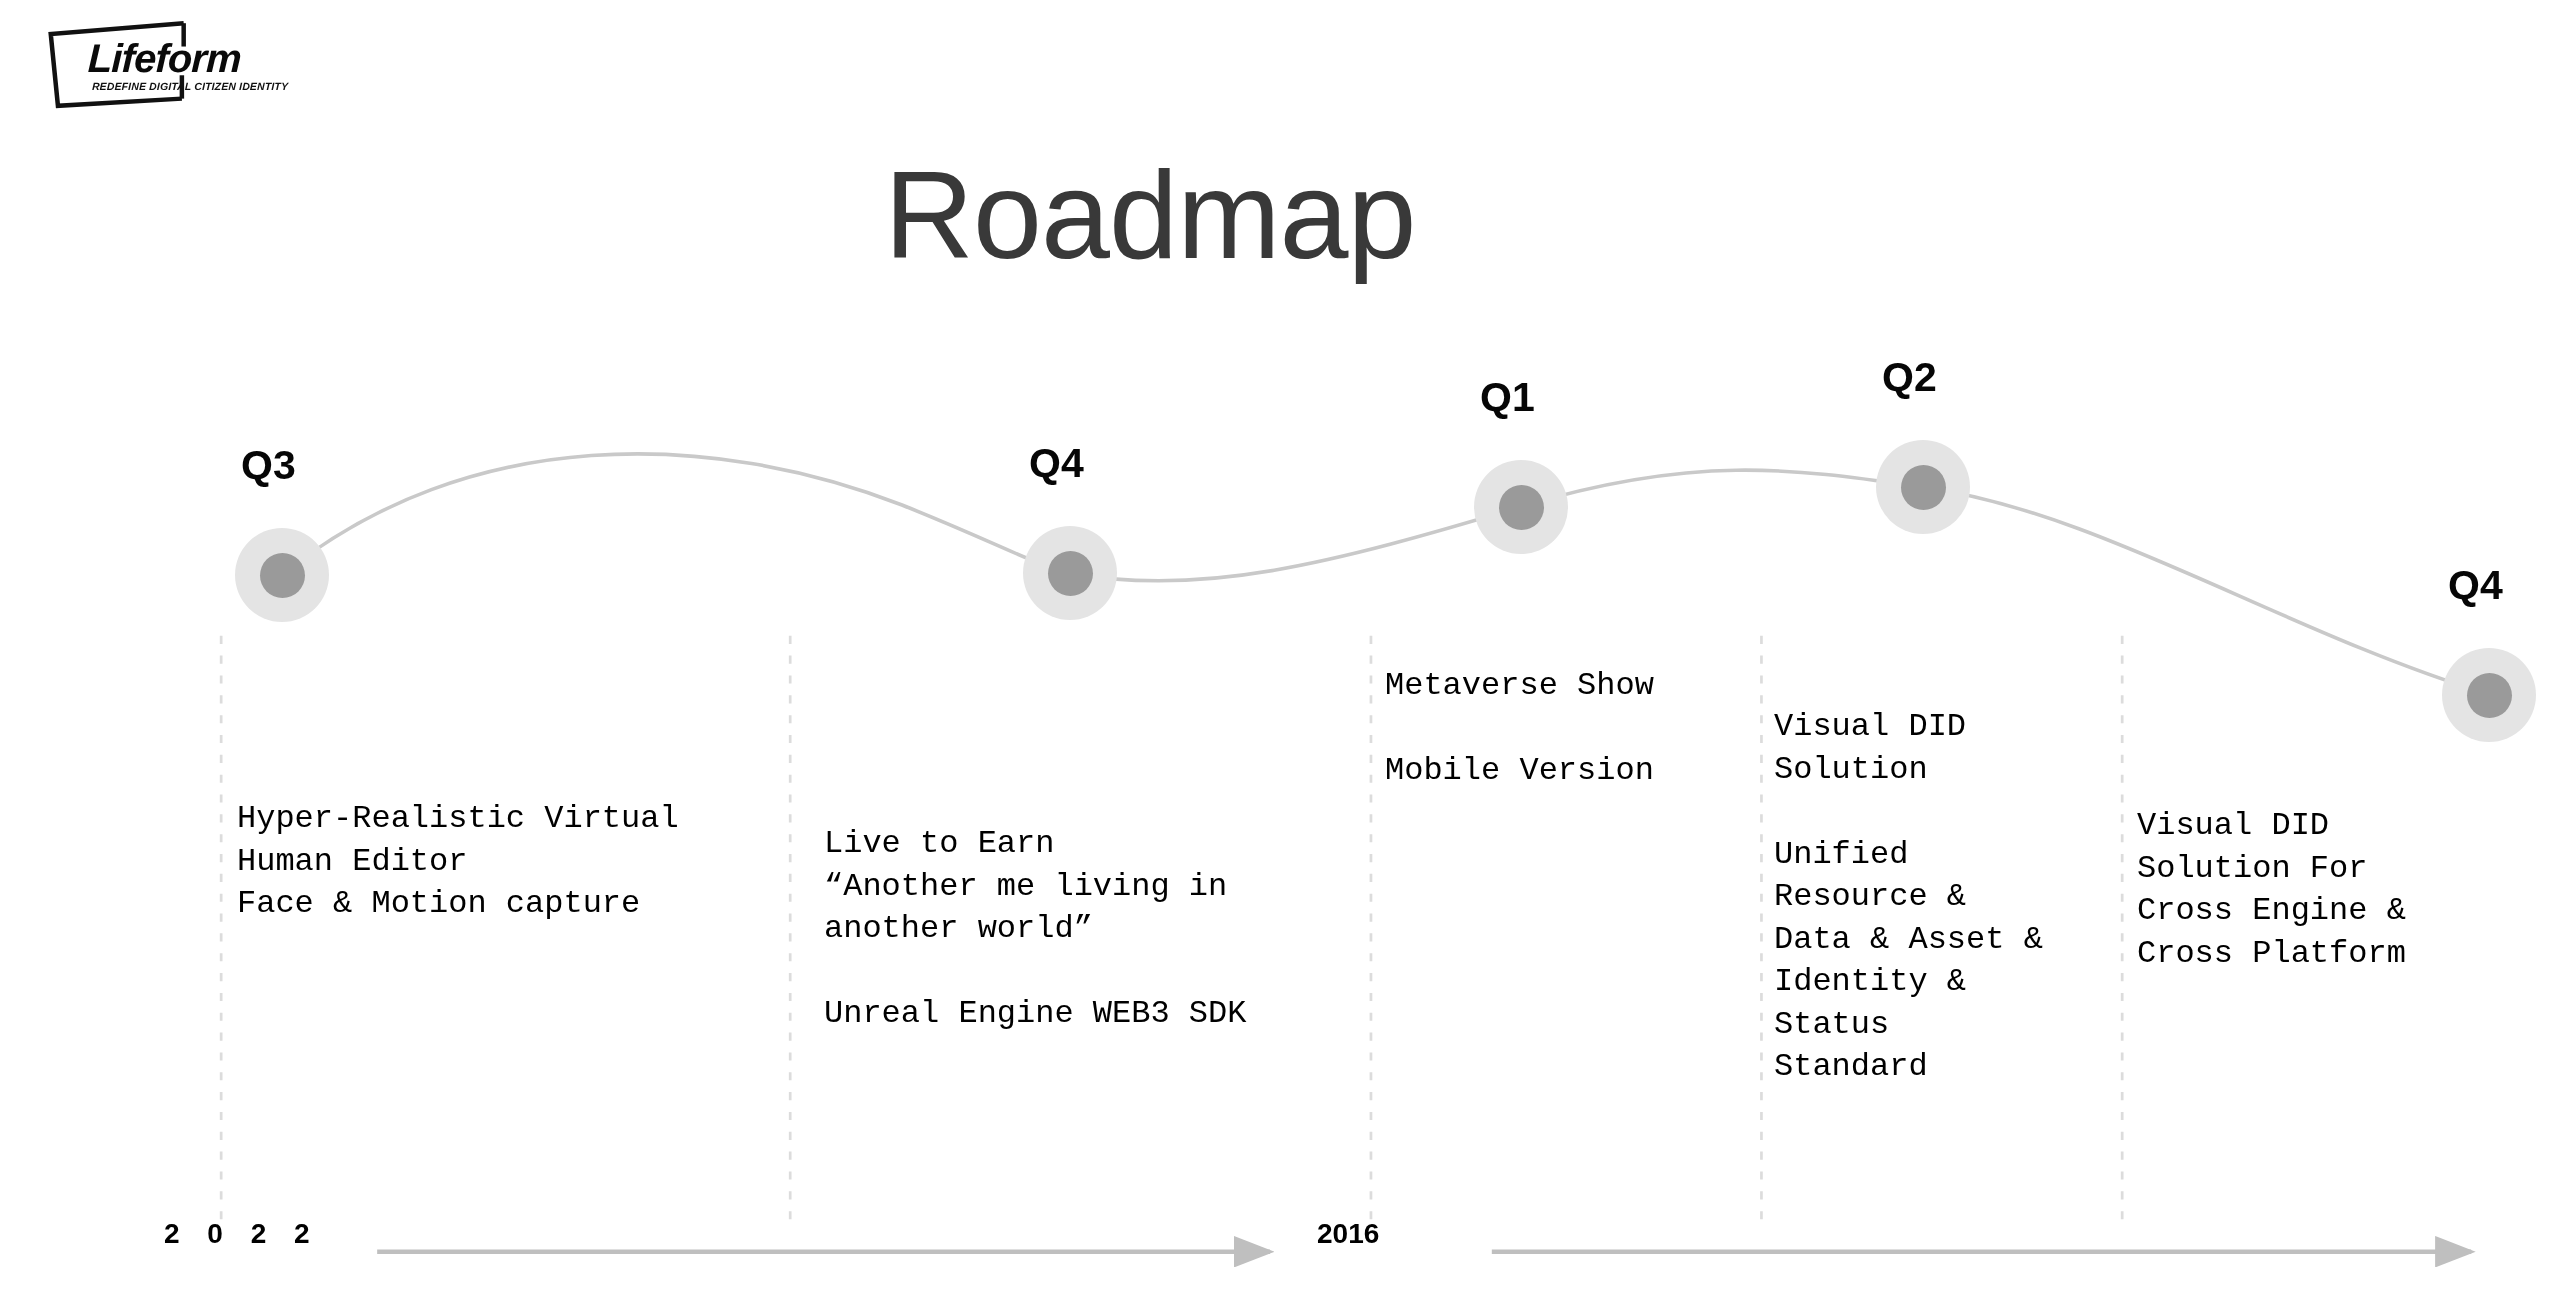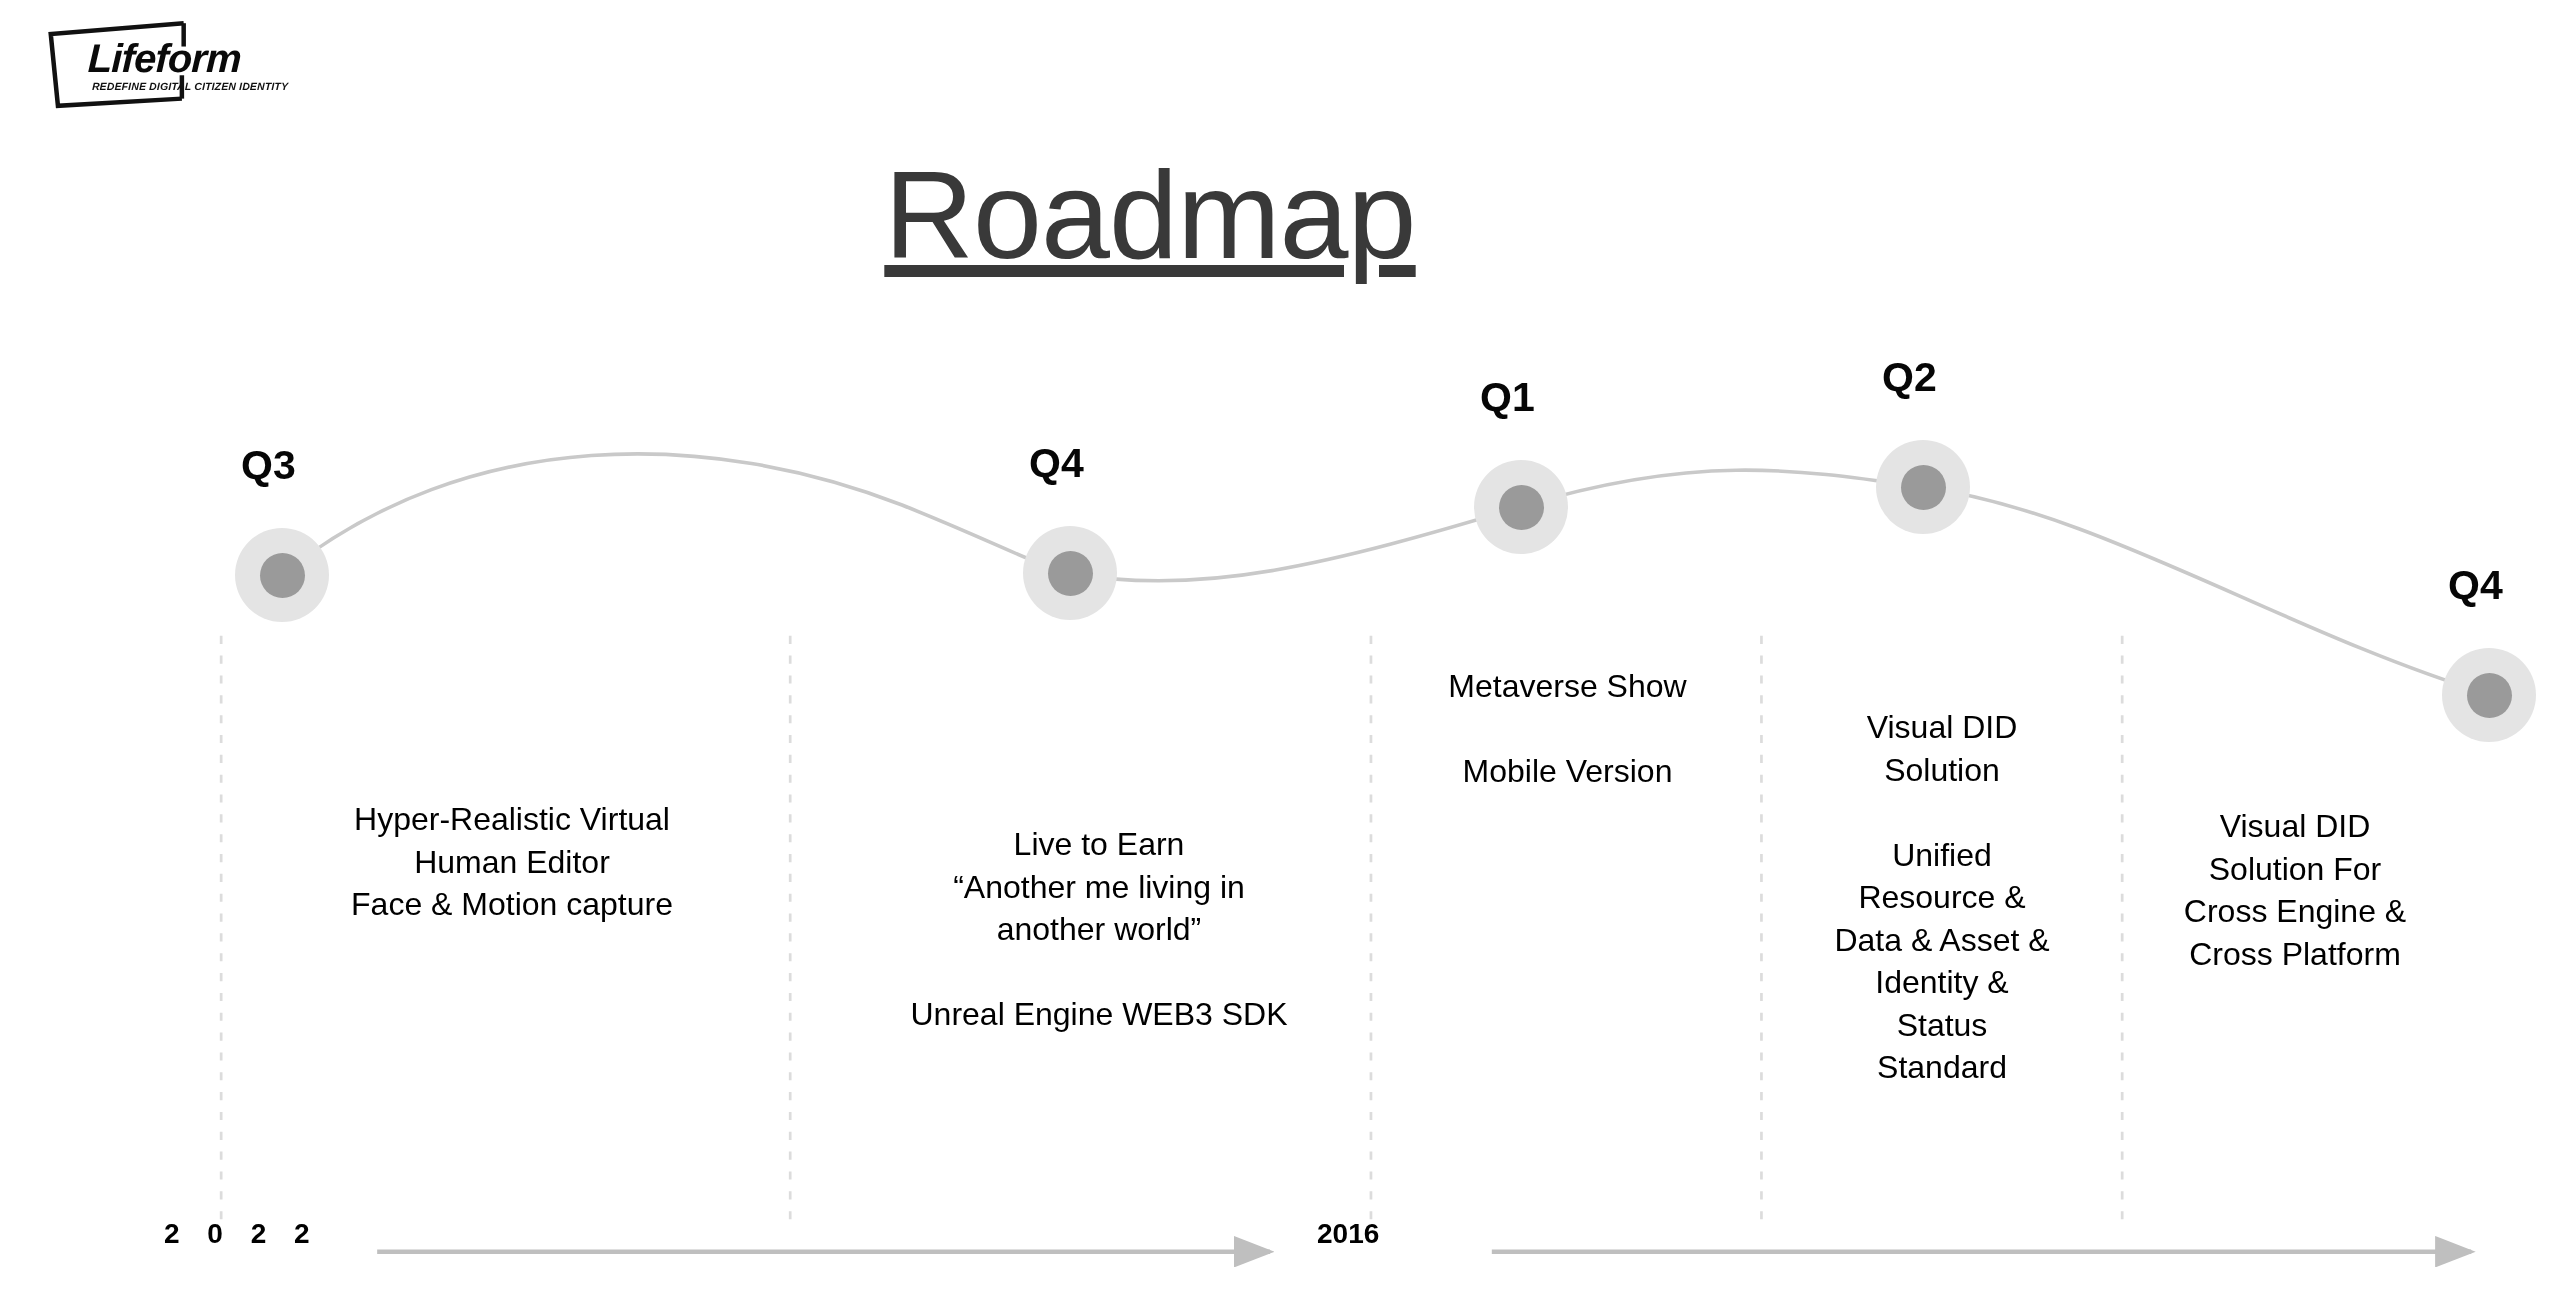--- a/index.html
+++ b/index.html
@@ -63,21 +63,20 @@
     left: 0;
     top: 153px;
     width: 2300px;
     text-align: center;
     font-family: "Liberation Sans", sans-serif;
     font-weight: 300;
     font-size: 124px;
     line-height: 1;
     color: #393939;
     letter-spacing: -0.9px;
-    text-decoration: underline;
   }
 
   
   #curve-layer, #axis-layer, #divider-layer {
     position: absolute;
     left: 0;
     top: 0;
     width: 2576px;
     height: 1295px;
     pointer-events: none;
@@ -116,25 +115,24 @@
     white-space: nowrap;
     left: -41px;
     top: -133px;
     width: 108px;
     text-align: left;
   }
 
   
   .phase-text {
     position: absolute;
-    font-family: Liberation Sans, sans-serif;
+    font-family: Liberation Mono, monospace;
     font-size: 32px;
     line-height: 1.33;
     color: #000000;
-    text-align: center;
     white-space: pre-line;
   }
 
   
   .year-label {
     position: absolute;
     font-family: "Liberation Sans", sans-serif;
     font-weight: bold;
     font-size: 28px;
     color: #000000;

